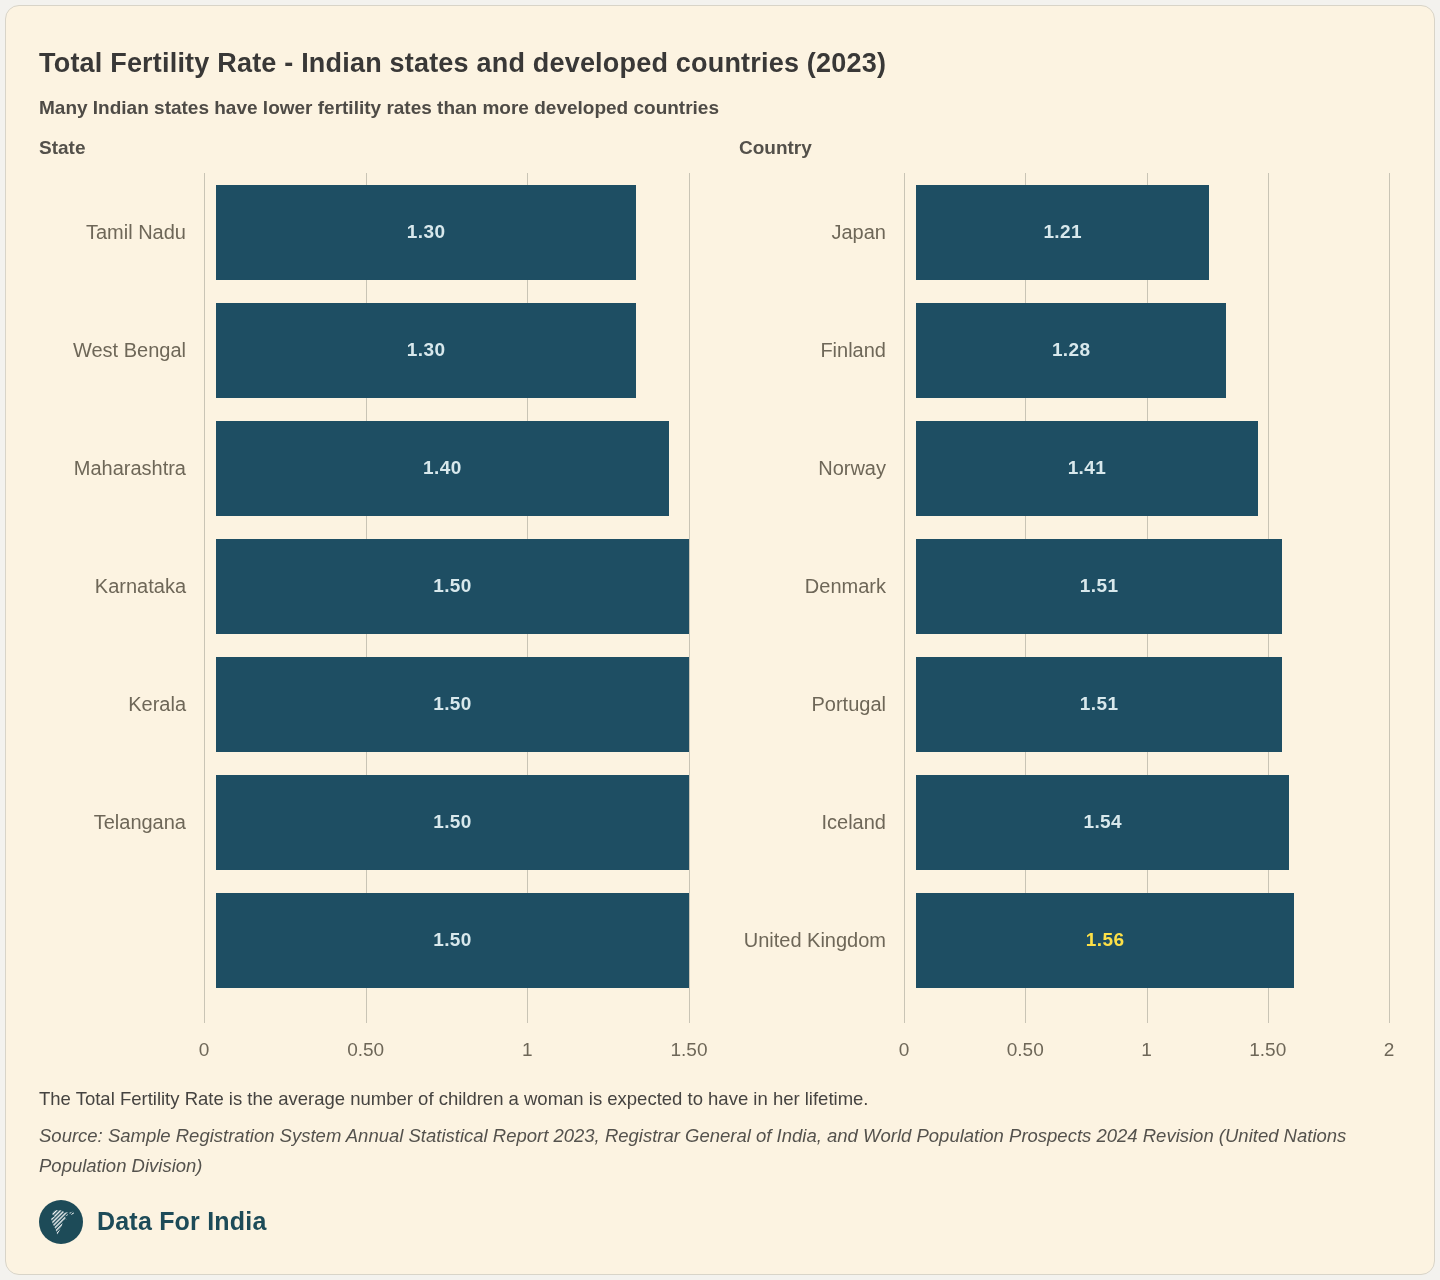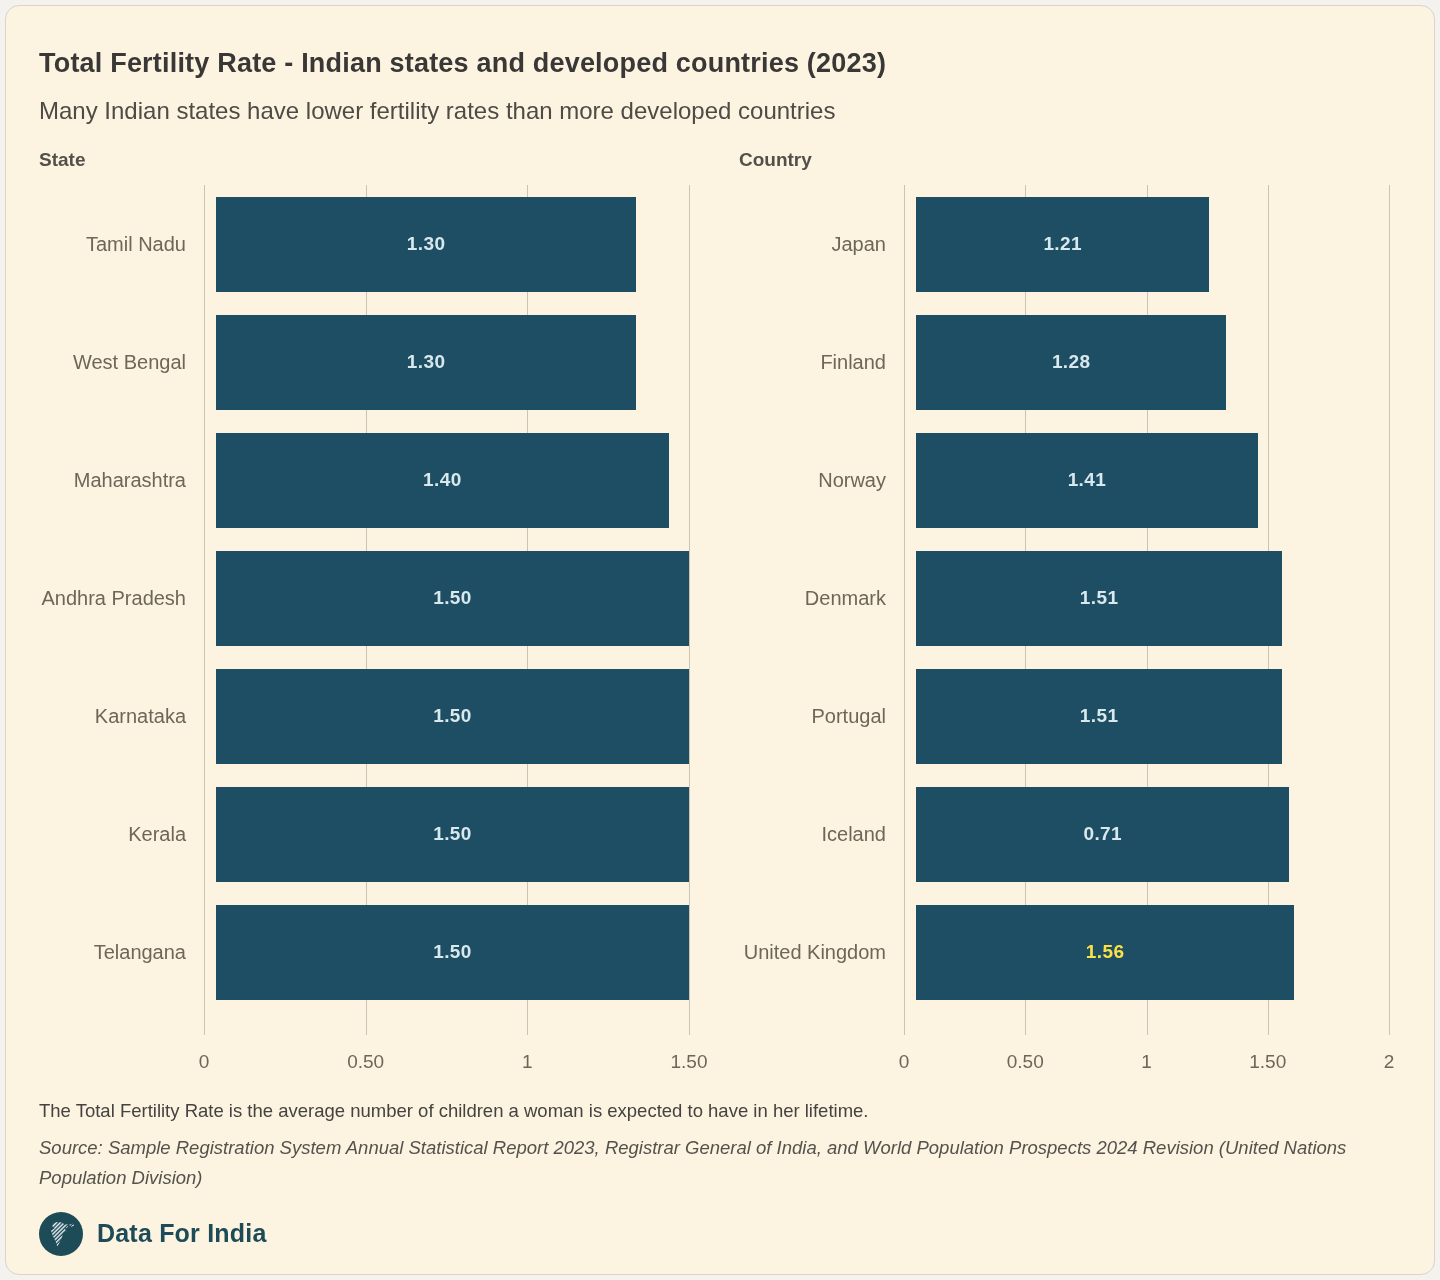--- a/index.html
+++ b/index.html
@@ -16,22 +16,22 @@
     border-radius:14px;
     padding:28px 45px 0 33px;
     box-sizing:border-box;
     overflow:hidden;
   }
   .page-title{
     font-size:27px;font-weight:700;color:#393837;
     margin:14px 0 18px;letter-spacing:0.2px;
   }
   .page-subtitle{
-    font-size:24px;font-weight:400;color:#4e4b46;
-    margin:0 0 24px;
+    font-size:19px;font-weight:700;color:#4e4b46;
+    margin:0 0 18px;
   }
   .charts{display:flex;gap:50px;}
   .panel{flex:1 1 0;min-width:0;}
   .panel-header{
     font-size:19px;font-weight:700;color:#53504a;
     margin:0 0 14px;
   }
   .chart-body{display:flex;}
   .labels-col{flex:0 0 165px;width:165px;}
   .cat-label{
@@ -85,21 +85,20 @@
 
   <div class="charts">
 
     <div class="panel">
       <div class="panel-header">State</div>
       <div class="chart-body">
         <div class="labels-col">
             <div class="cat-label">Tamil Nadu</div>
             <div class="cat-label">West Bengal</div>
             <div class="cat-label">Maharashtra</div>
-            <div class="cat-label">Andhra Pradesh</div>
             <div class="cat-label">Karnataka</div>
             <div class="cat-label">Kerala</div>
             <div class="cat-label">Telangana</div>
           </div>
         <div class="plot-col">
             <div class="gridline" style="left: 0%; background: rgb(201, 196, 181);"></div>
             <div class="axis-tick" style="left: 0%; background: rgb(201, 196, 181);"></div>
             <div class="tick-label" style="left: 0%;">0</div>
             <div class="gridline" style="left: 33.3333%; background: rgb(201, 196, 181);"></div>
             <div class="axis-tick" style="left: 33.3333%; background: rgb(201, 196, 181);"></div>
@@ -197,21 +196,21 @@
                 <div class="bar-value" style="color: rgb(216, 232, 236);">1.51</div>
               </div>
             </div>
             <div class="bar-row">
               <div class="bar" style="width: 75.5%; background: rgb(30, 78, 99);">
                 <div class="bar-value" style="color: rgb(216, 232, 236);">1.51</div>
               </div>
             </div>
             <div class="bar-row">
               <div class="bar" style="width: 77%; background: rgb(30, 78, 99);">
-                <div class="bar-value" style="color: rgb(216, 232, 236);">0.71</div>
+                <div class="bar-value" style="color: rgb(216, 232, 236);">1.54</div>
               </div>
             </div>
             <div class="bar-row">
               <div class="bar" style="width: 78%; background: rgb(30, 78, 99);">
                 <div class="bar-value" style="color: #fde047;">1.56</div>
               </div>
             </div>
           </div>
       </div>
     </div>

